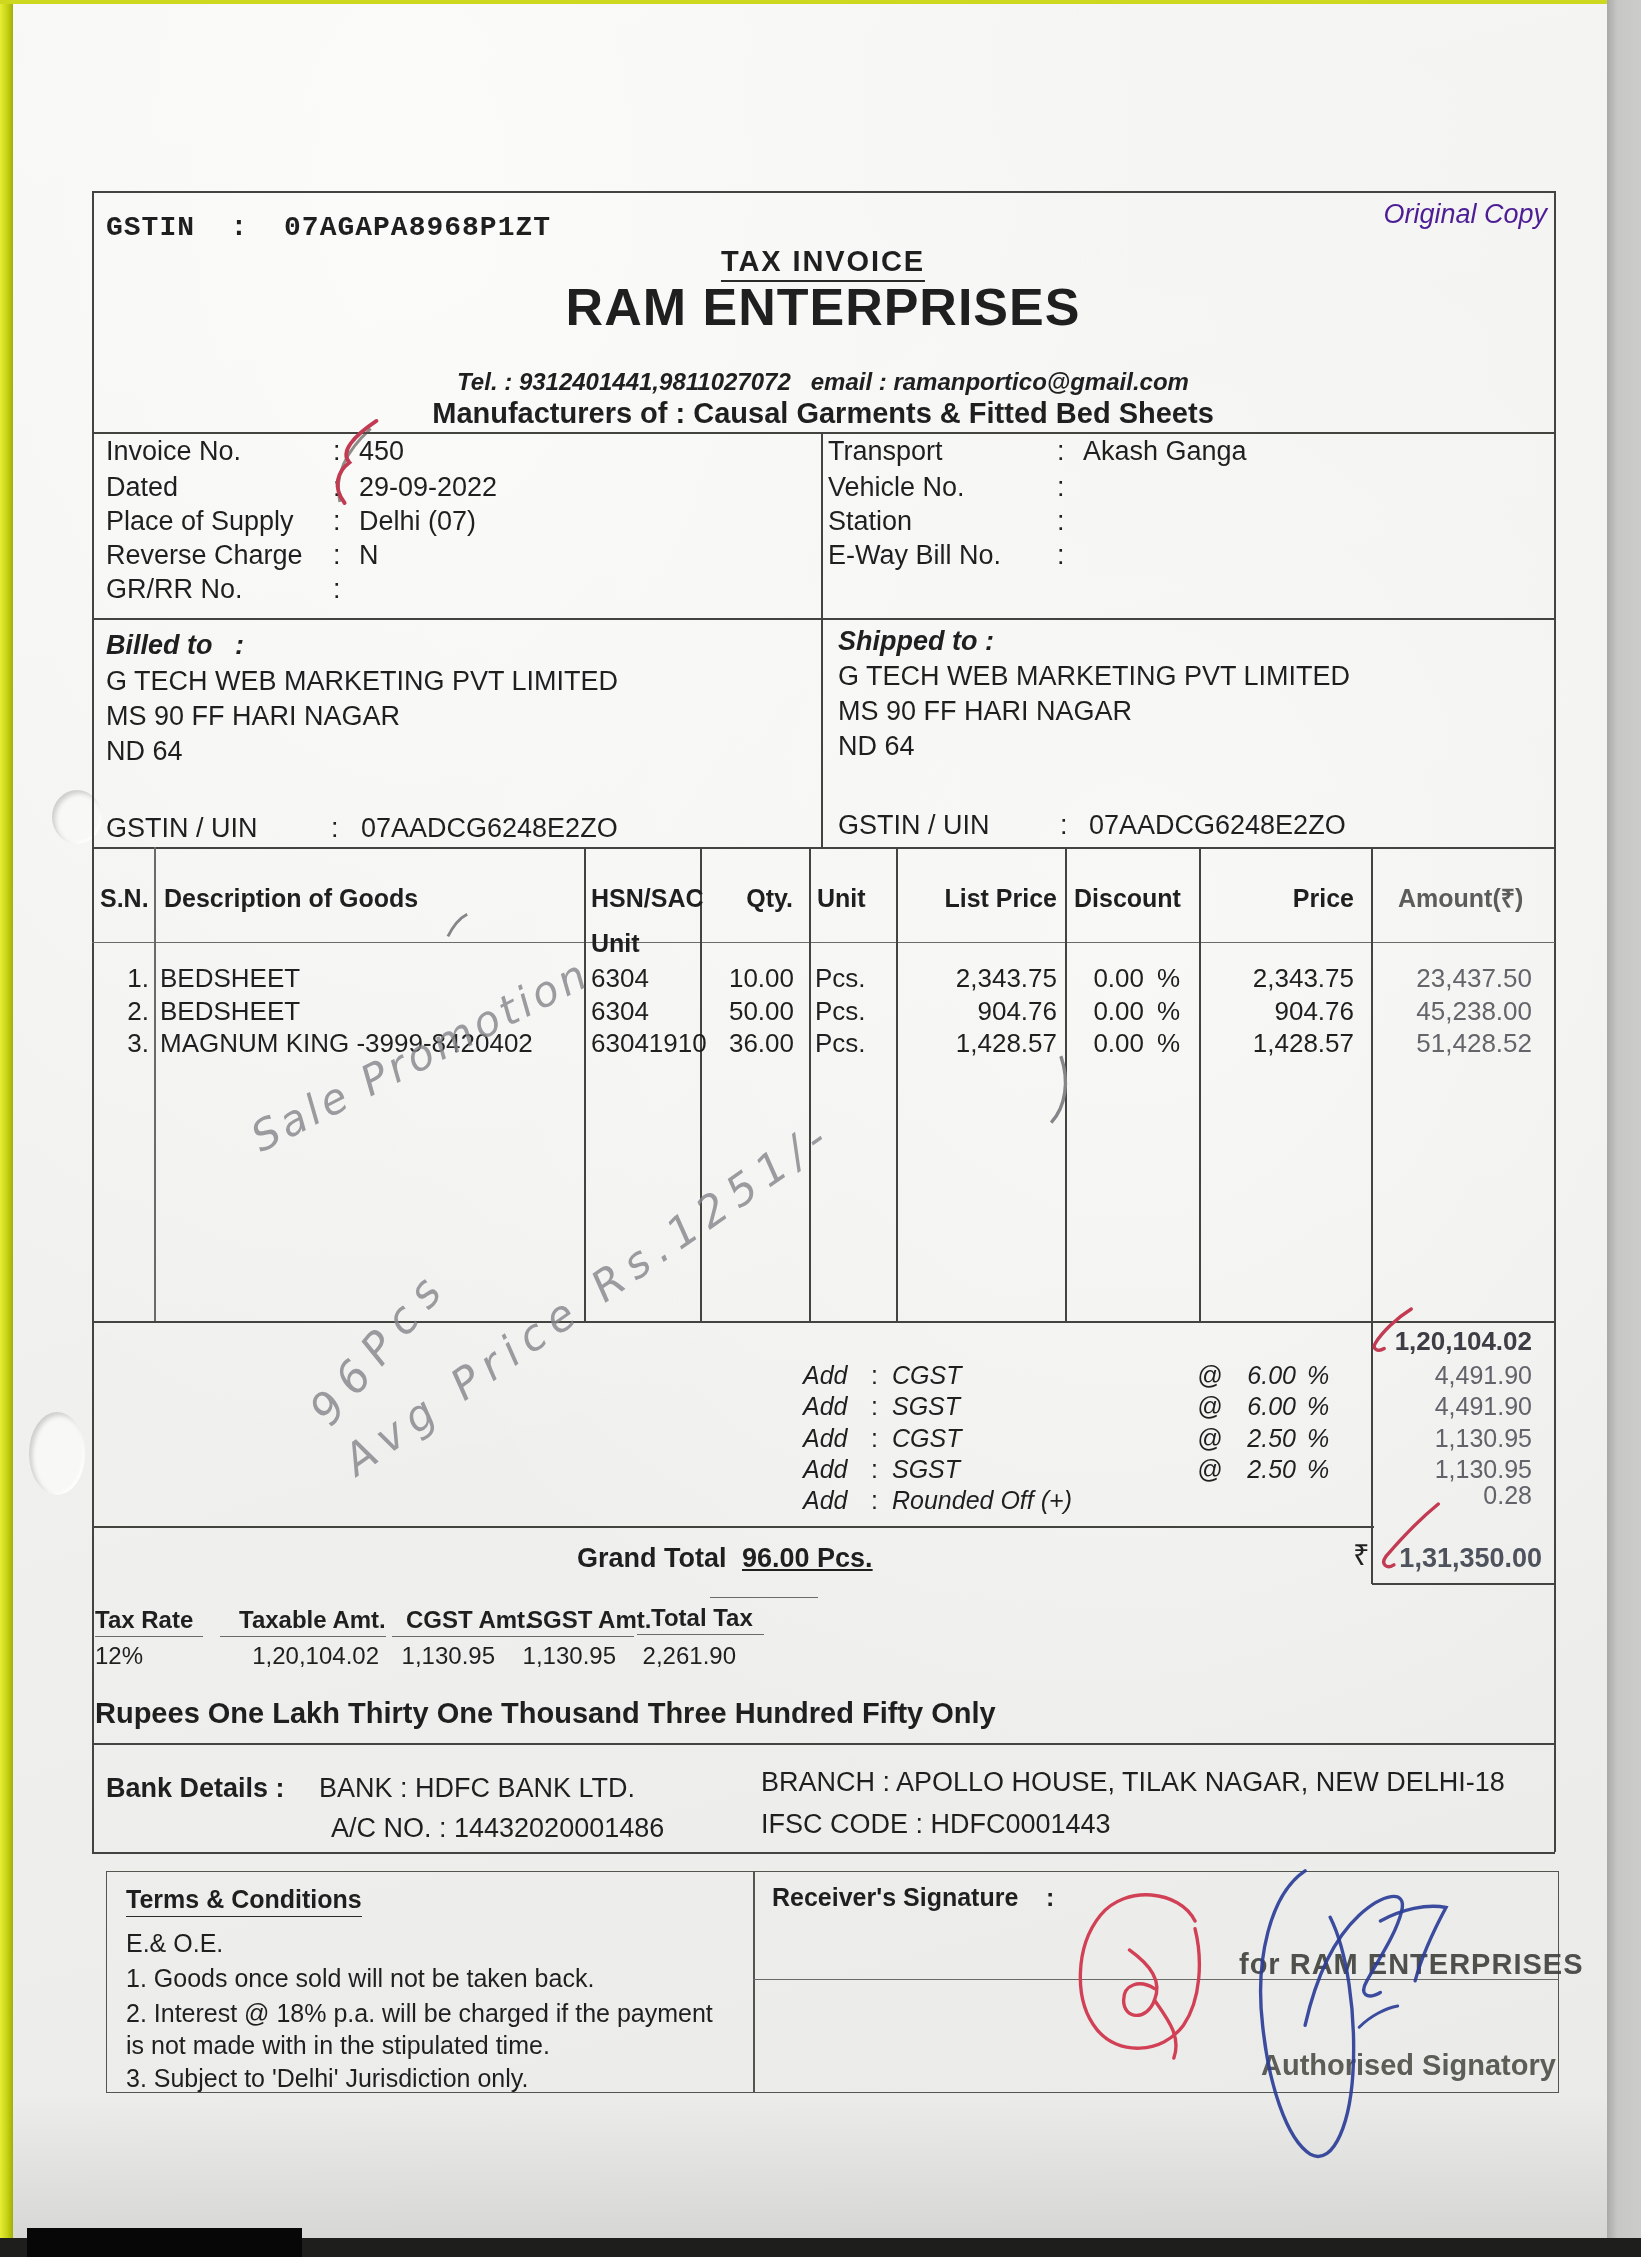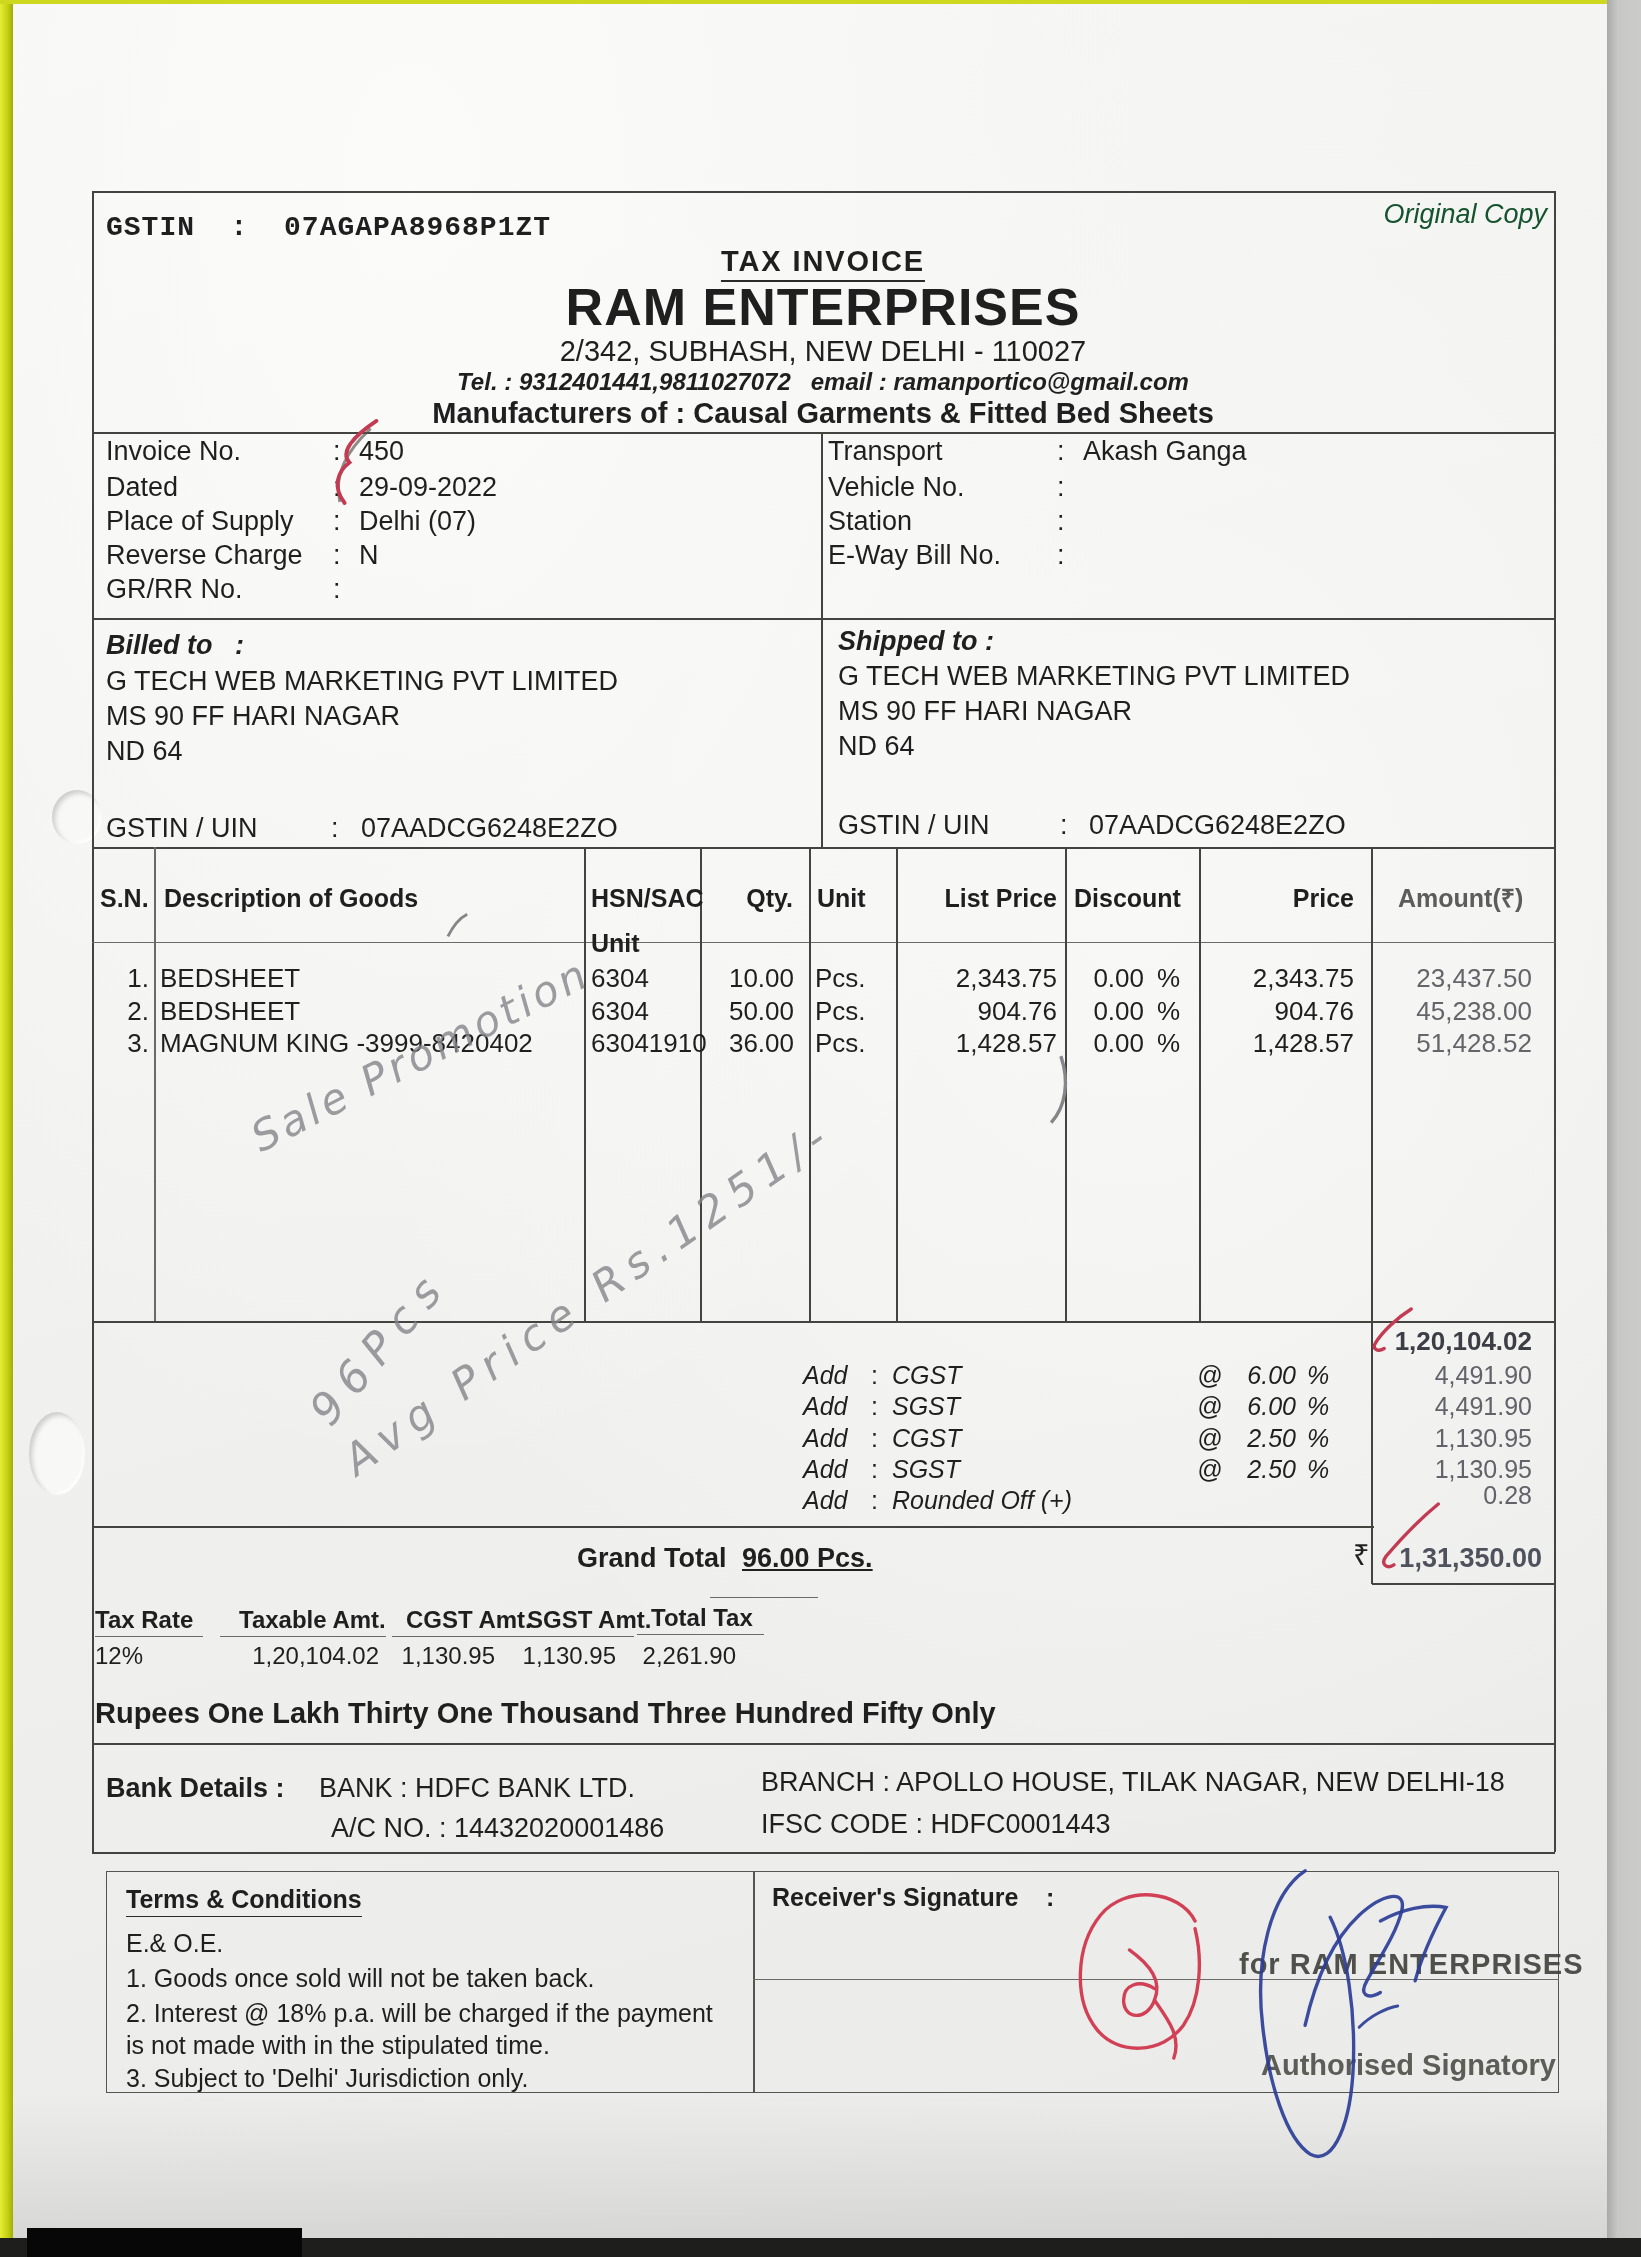--- a/index.html
+++ b/index.html
@@ -68,24 +68,23 @@
   <div class="vl thin" style="width:1.9px;left:154px;top:847px;height:474px;"></div>
   <div class="vl" style="left:584px;top:847px;height:474px;"></div>
   <div class="vl" style="left:700px;top:847px;height:474px;"></div>
   <div class="vl" style="left:809px;top:847px;height:474px;"></div>
   <div class="vl" style="left:896px;top:847px;height:474px;"></div>
   <div class="vl" style="left:1065px;top:847px;height:474px;"></div>
   <div class="vl" style="left:1199px;top:847px;height:474px;"></div>
   <div class="vl" style="left:1371px;top:847px;height:737px;"></div>
 
   <span class="t b" style="left:106px;top:212px;font-size:28px;font-family:'Liberation Mono',monospace;letter-spacing:1px;">GSTIN  :  07AGAPA8968P1ZT</span>
-  <span class="t i" style="left:1342px;top:199px;width:205px;font-size:27px;color:#14532d;text-align:right;">Original Copy</span>
+  <span class="t i" style="left:1342px;top:199px;width:205px;font-size:27px;color:#4c1d95;text-align:right;">Original Copy</span>
   <span class="t b ubox" style="left:823px;top:245px;transform:translateX(-50%);font-size:29px;letter-spacing:1.9px;">TAX INVOICE</span>
   <span class="t b" style="left:823px;top:278px;transform:translateX(-50%);font-size:52px;letter-spacing:1px;">RAM ENTERPRISES</span>
-  <span class="t" style="left:823px;top:335px;transform:translateX(-50%);font-size:29px;">2/342, SUBHASH, NEW DELHI - 110027</span>
   <span class="t b i" style="left:823px;top:369px;transform:translateX(-50%);font-size:24px;">Tel. : 9312401441,9811027072   email : ramanportico@gmail.com</span>
   <span class="t b" style="left:823px;top:397px;transform:translateX(-50%);font-size:29px;">Manufacturers of : Causal Garments &amp; Fitted Bed Sheets</span>
 
   <span class="t" style="left:106px;top:436px;font-size:27px;">Invoice No.</span>
   <span class="t" style="left:333px;top:436px;font-size:27px;">:</span>
   <span class="t" style="left:359px;top:436px;font-size:27px;">450</span>
   <span class="t" style="left:106px;top:472px;font-size:27px;">Dated</span>
   <span class="t" style="left:333px;top:472px;font-size:27px;">:</span>
   <span class="t" style="left:359px;top:472px;font-size:27px;">29-09-2022</span>
   <span class="t" style="left:106px;top:506px;font-size:27px;">Place of Supply</span>

